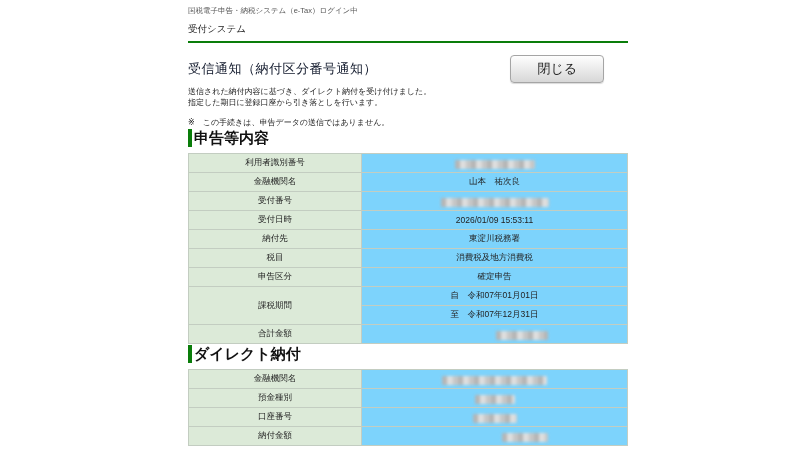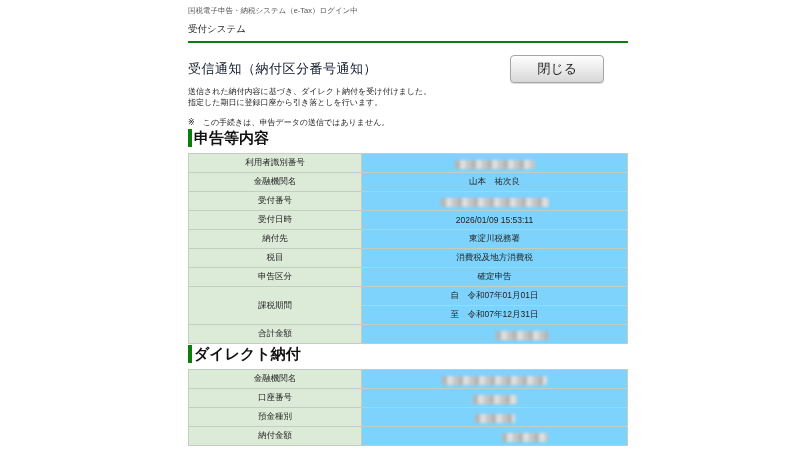--- a/index.html
+++ b/index.html
@@ -120,26 +120,26 @@
 
   <div class="section-head">ダイレクト納付</div>
 
   <table class="kv">
     <tbody>
     <tr>
       <td class="lbl">金融機関名</td>
       <td class="val"><span class="blur w105"></span></td>
     </tr>
     <tr>
+      <td class="lbl">預金種別</td>
+      <td class="val"><span class="blur w40"></span></td>
+    </tr>
+    <tr>
       <td class="lbl">口座番号</td>
       <td class="val"><span class="blur w44"></span></td>
-    </tr>
-    <tr>
-      <td class="lbl">預金種別</td>
-      <td class="val"><span class="blur w40"></span></td>
     </tr>
     <tr>
       <td class="lbl">納付金額</td>
       <td class="val"><span class="blur w46 ind60"></span></td>
     </tr>
   </tbody>
     </table>
 
 </div>
 

